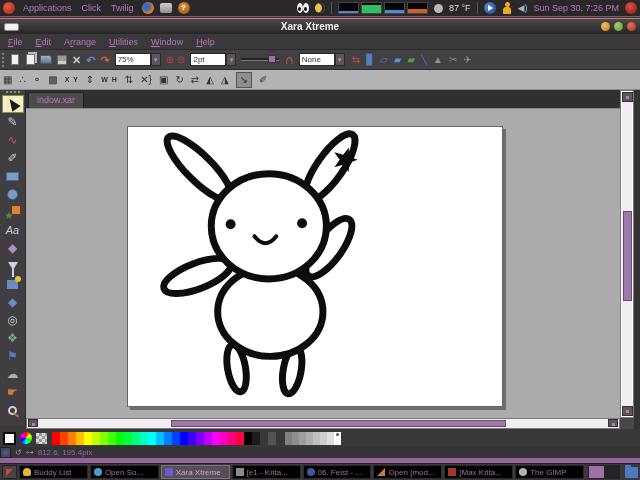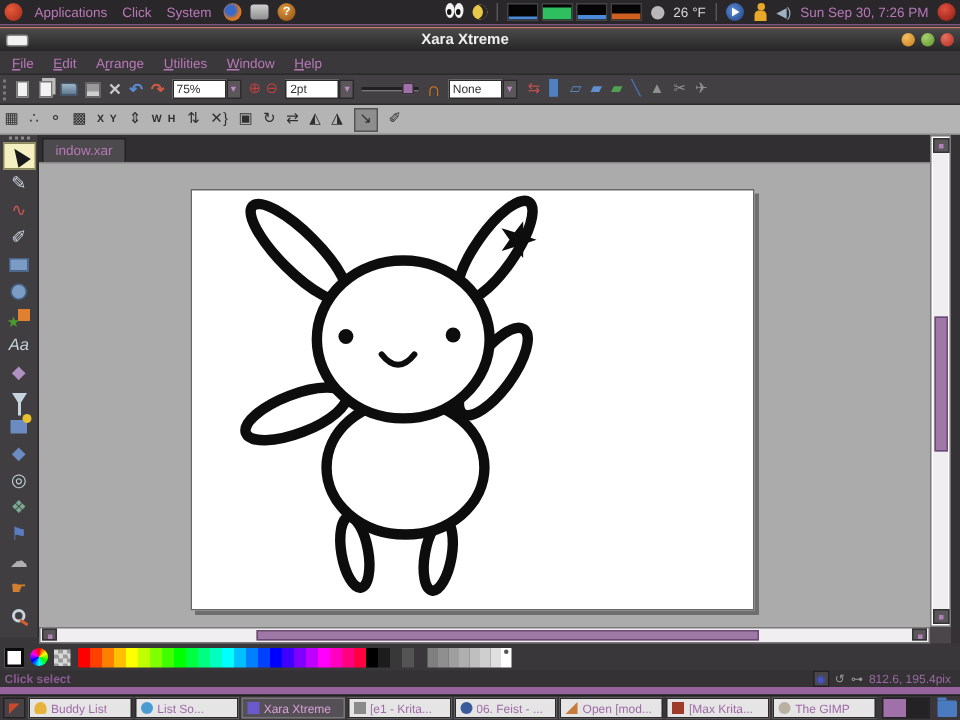--- a/index.html
+++ b/index.html
@@ -144,42 +144,42 @@
   #status-coords { color:#9a6aa2; font-size:8px; margin-right:6px; }
 
   #purple-strip { left:0; top:458px; width:640px; height:5px; background:#96639c; }
 
   
   #taskbar { left:0; top:463px; width:640px; height:17px; background:#3a363a; border-top:1px solid #222;
              display:flex; align-items:center; gap:2px; padding:0 2px; }
   #show-desktop-btn { width:15px; height:14px; background:#464246; border:1px solid #222; position:relative; }
   #show-desktop-btn::after { content:""; position:absolute; left:3px; top:3px; width:0; height:0;
       border-top:7px solid #c84a2a; border-right:7px solid transparent; }
-  .task { flex:1; max-width:71px; height:14px; background:#e5e5e5; border:1px solid #2a2a2a;
+  .task { flex:1; max-width:71px; height:14px; background:#000000; border:1px solid #2a2a2a;
           display:flex; align-items:center; gap:3px; padding:0 3px; overflow:hidden; }
   .task.active { background:#555055; border-color:#777; }
   .task .tlabel { color:#a06aa8; font-size:8px; white-space:nowrap; overflow:hidden; }
   .task.active .tlabel { color:#d9a0d9; }
   .ticon { flex:0 0 auto; width:8px; height:8px; }
   .ticon.circle { border-radius:50%; }
   .ticon.triangle { width:0; height:0; border-left:8px solid transparent; border-bottom:8px solid currentColor; background:none !important; }
   .ticon.person { border-radius:50% 50% 2px 2px; }
   #workspace-switcher { display:flex; margin-left:2px; border:1px solid #222; }
   .ws { width:15px; height:12px; }
   #trash-icon { width:13px; height:11px; background:#4a7ac0; border-radius:1px; margin-left:3px; position:relative; }
   #trash-icon::before { content:""; position:absolute; left:0; top:-2px; width:6px; height:2px; background:#4a7ac0; }
 </style>
 </head>
 <body>
 
 <div id="panel" class="abs">
   <span id="logo-icon" class="picon"></span>
   <span class="panel-menu">Applications</span>
   <span class="panel-menu">Click</span>
-  <span class="panel-menu">System</span>
+  <span class="panel-menu">Twilig</span>
   <span id="firefox-icon" class="picon"></span>
   <span id="mail-icon"></span>
   <span id="help-icon" class="picon">?</span>
   <span style="flex:1"></span>
   <span><span class="eye"></span><span class="eye"></span></span>
   <span id="moon-icon"></span>
   <span class="sep"></span>
   <span id="monitors" style="display:flex; gap:2px;">
       <span class="monitor">
         <span class="fill" style="height: 25%; background: rgb(74, 138, 216);"></span>
@@ -188,21 +188,21 @@
         <span class="fill" style="height: 85%; background: rgb(46, 192, 96);"></span>
       </span>
       <span class="monitor">
         <span class="fill" style="height: 30%; background: rgb(74, 138, 216);"></span>
       </span>
       <span class="monitor">
         <span class="fill" style="height: 40%; background: rgb(208, 96, 32);"></span>
       </span>
     </span>
   <span id="weather-icon"></span>
-  <span id="temp">26 °F</span>
+  <span id="temp">87 °F</span>
   <span class="sep"></span>
   <span id="play-icon" class="picon"></span>
   <span id="person-icon"></span>
   <span id="speaker-icon">◀)</span>
   <span id="clock">Sun Sep 30,  7:26 PM</span>
   <span id="panel-right-icon" class="picon"></span>
 </div>
 <div id="salmon-line" class="abs"></div>
 
 <div id="titlebar" class="abs">
@@ -418,41 +418,40 @@
       <span class="swatch lt" style="background: rgb(159, 159, 159);"></span>
       <span class="swatch lt" style="background: rgb(175, 175, 175);"></span>
       <span class="swatch lt" style="background: rgb(191, 191, 191);"></span>
       <span class="swatch lt" style="background: rgb(207, 207, 207);"></span>
       <span class="swatch lt" style="background: rgb(223, 223, 223);"></span>
       <span class="swatch lt marked" style="background: rgb(255, 255, 255);"></span>
     </span>
 </div>
 
 <div id="statusbar" class="abs">
-  <span id="status-left">Click select</span>
   <span id="status-icons" style="display:flex; align-items:center;">
       <span class="sico boxed" style="color: rgb(68, 85, 204);">◉</span>
       <span class="sico" style="color: rgb(153, 153, 153);">↺</span>
       <span class="sico" style="color: rgb(153, 153, 153);">⊶</span>
     </span>
   <span id="status-coords">812.6, 195.4pix</span>
 </div>
 
 <div id="purple-strip" class="abs"></div>
 
 <div id="taskbar" class="abs">
   <span id="show-desktop-btn"></span>
   <span id="tasks" style="display:flex; gap:2px; flex:1;">
       <span class="task">
         <span class="ticon person" style="background: rgb(230, 179, 60); color: rgb(230, 179, 60);"></span>
         <span class="tlabel">Buddy List</span>
       </span>
       <span class="task">
         <span class="ticon circle" style="background: rgb(74, 154, 212); color: rgb(74, 154, 212);"></span>
-        <span class="tlabel">List So...</span>
+        <span class="tlabel">Open So...</span>
       </span>
       <span class="task active">
         <span class="ticon square" style="background: rgb(106, 90, 205); color: rgb(106, 90, 205);"></span>
         <span class="tlabel">Xara Xtreme</span>
       </span>
       <span class="task">
         <span class="ticon square" style="background: rgb(138, 138, 138); color: rgb(138, 138, 138);"></span>
         <span class="tlabel">[e1 - Krita...</span>
       </span>
       <span class="task">

